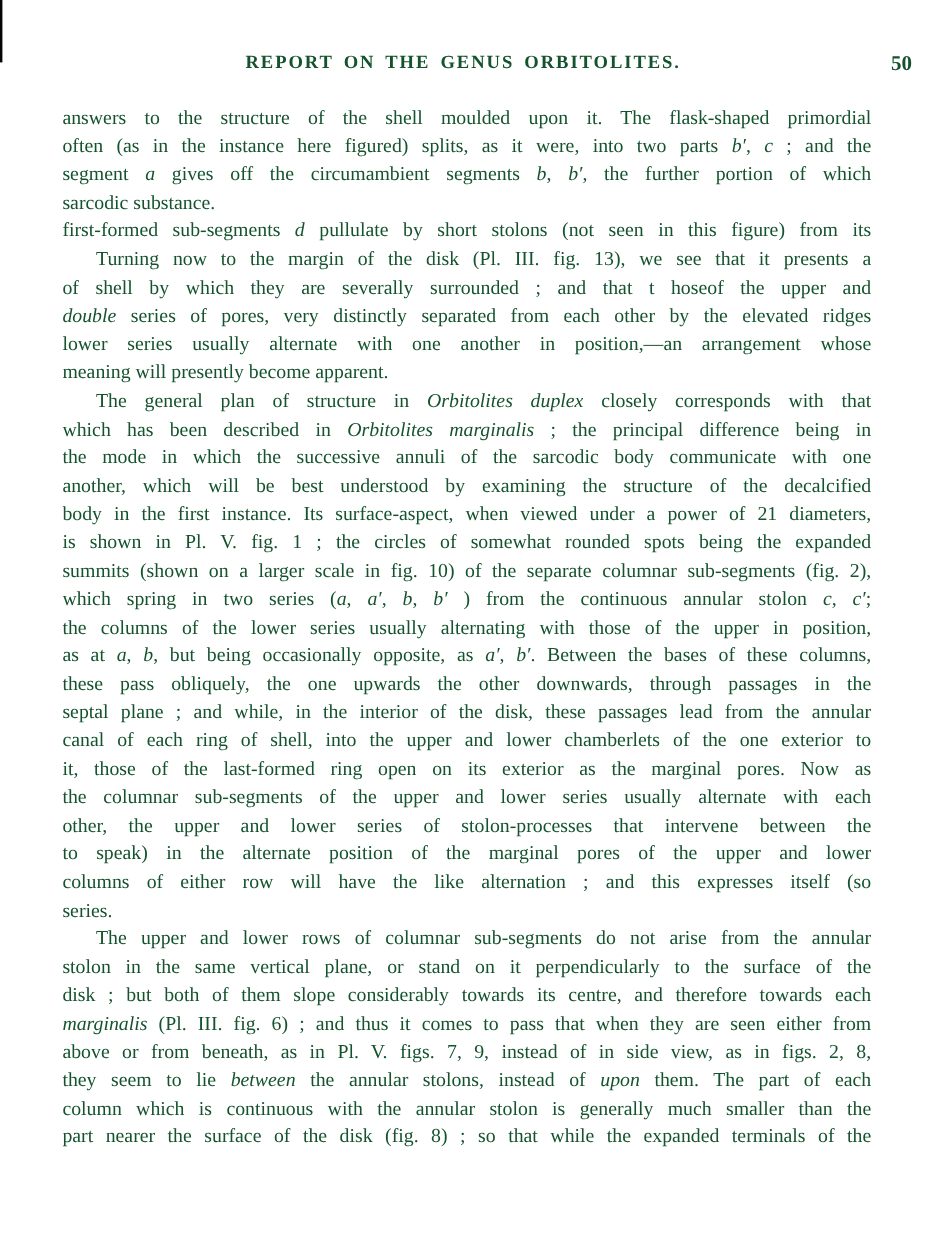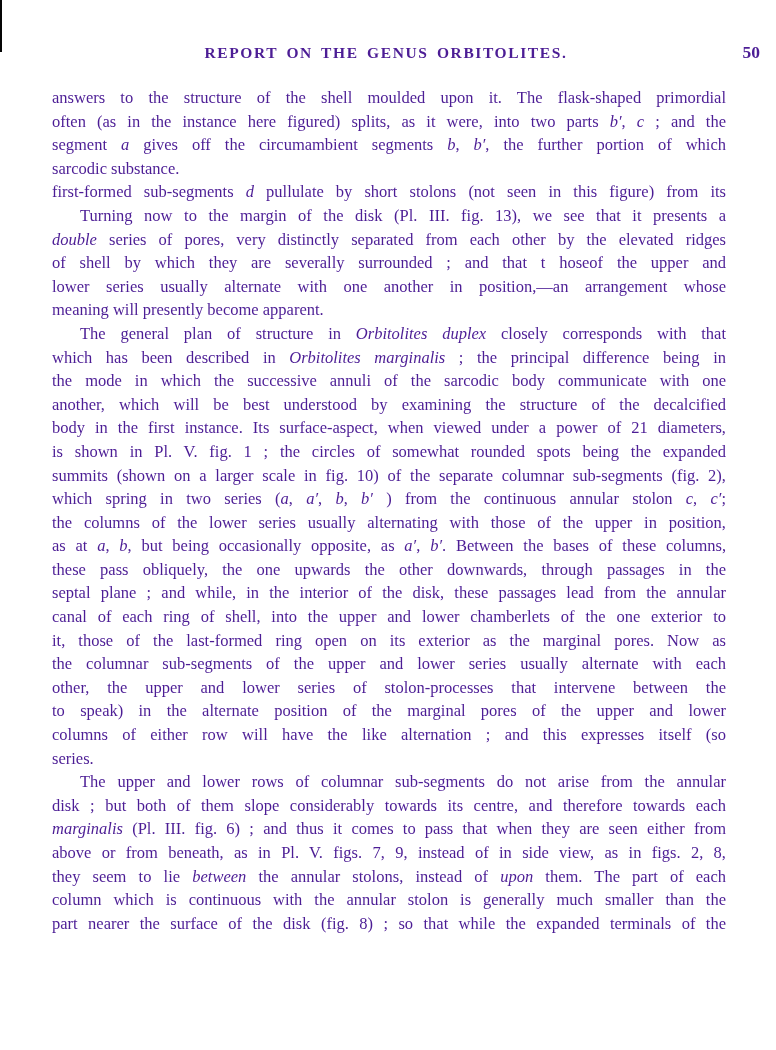--- a/index.html
+++ b/index.html
@@ -1,21 +1,21 @@
 <!DOCTYPE html>
 <html><head>
 <meta charset="utf-8">
 <style>
   html,body{margin:0;padding:0;background:#e8e8e8;}
   .page{
     position:relative;
     width:776px;height:1050px;
     margin:0 auto;
     background:#ffffff;
-    color:#4c1d95;
+    color:#14532d;
     font-family:"Liberation Serif", serif;
     overflow:hidden;
   }
   .scan-mark{
     position:absolute;left:0;top:0;width:2px;height:52px;background:#050505;
   }
   .running-head{
     position:absolute;top:44px;left:52px;right:16px;height:22px;
   }
   .head-title{
@@ -61,22 +61,22 @@
   <div class="text-block">
       <div class="para">
         <div class="line">answers to the structure of the shell moulded upon it.  The flask-shaped primordial</div>
         <div class="line">often (as in the instance here figured) splits, as it were, into two parts <em>b′</em>, <em>c</em> ; and the</div>
         <div class="line">segment <em>a</em> gives off the circumambient segments <em>b</em>, <em>b′</em>, the further portion of which</div>
         <div class="line lastline">sarcodic substance.</div>
         <div class="line">first-formed sub-segments <em>d</em> pullulate by short stolons (not seen in this figure) from its</div>
       </div>
       <div class="para">
         <div class="line firstline">Turning now to the margin of the disk (Pl. III. fig. 13), we see that it presents a</div>
+        <div class="line">of shell by which they are severally surrounded ; and that t hoseof the upper and</div>
         <div class="line"><em>double</em> series of pores, very distinctly separated from each other by the elevated ridges</div>
-        <div class="line">of shell by which they are severally surrounded ; and that t hoseof the upper and</div>
         <div class="line">lower series usually alternate with one another in position,—an arrangement whose</div>
         <div class="line lastline">meaning will presently become apparent.</div>
       </div>
       <div class="para">
         <div class="line firstline">The general plan of structure in <em>Orbitolites duplex</em> closely corresponds with that</div>
         <div class="line">which has been described in <em>Orbitolites marginalis</em> ; the principal difference being in</div>
         <div class="line">the mode in which the successive annuli of the sarcodic body communicate with one</div>
         <div class="line">another, which will be best understood by examining the structure of the decalcified</div>
         <div class="line">body in the first instance.  Its surface-aspect, when viewed under a power of 21 diameters,</div>
         <div class="line">is shown in Pl. V. fig. 1 ; the circles of somewhat rounded spots being the expanded</div>
@@ -89,20 +89,21 @@
         <div class="line">canal of each ring of shell, into the upper and lower chamberlets of the one exterior to</div>
         <div class="line">it, those of the last-formed ring open on its exterior as the marginal pores.  Now as</div>
         <div class="line">the columnar sub-segments of the upper and lower series usually alternate with each</div>
         <div class="line">other, the upper and lower series of stolon-processes that intervene between the</div>
         <div class="line">to speak) in the alternate position of the marginal pores of the upper and lower</div>
         <div class="line">columns of either row will have the like alternation ; and this expresses itself (so</div>
         <div class="line lastline">series.</div>
       </div>
       <div class="para">
         <div class="line firstline">The upper and lower rows of columnar sub-segments do not arise from the annular</div>
+        <div class="line">stolon in the same vertical plane, or stand on it perpendicularly to the surface of the</div>
         <div class="line">disk ; but both of them slope considerably towards its centre, and therefore towards each</div>
         <div class="line"><em>marginalis</em> (Pl. III. fig. 6) ; and thus it comes to pass that when they are seen either from</div>
         <div class="line">above or from beneath, as in Pl. V. figs. 7, 9, instead of in side view, as in figs. 2, 8,</div>
         <div class="line">they seem to lie <em>between</em> the annular stolons, instead of <em>upon</em> them.  The part of each</div>
         <div class="line">column which is continuous with the annular stolon is generally much smaller than the</div>
         <div class="line">part nearer the surface of the disk (fig. 8) ; so that while the expanded terminals of the</div>
       </div>
     </div>
 </div>
 

